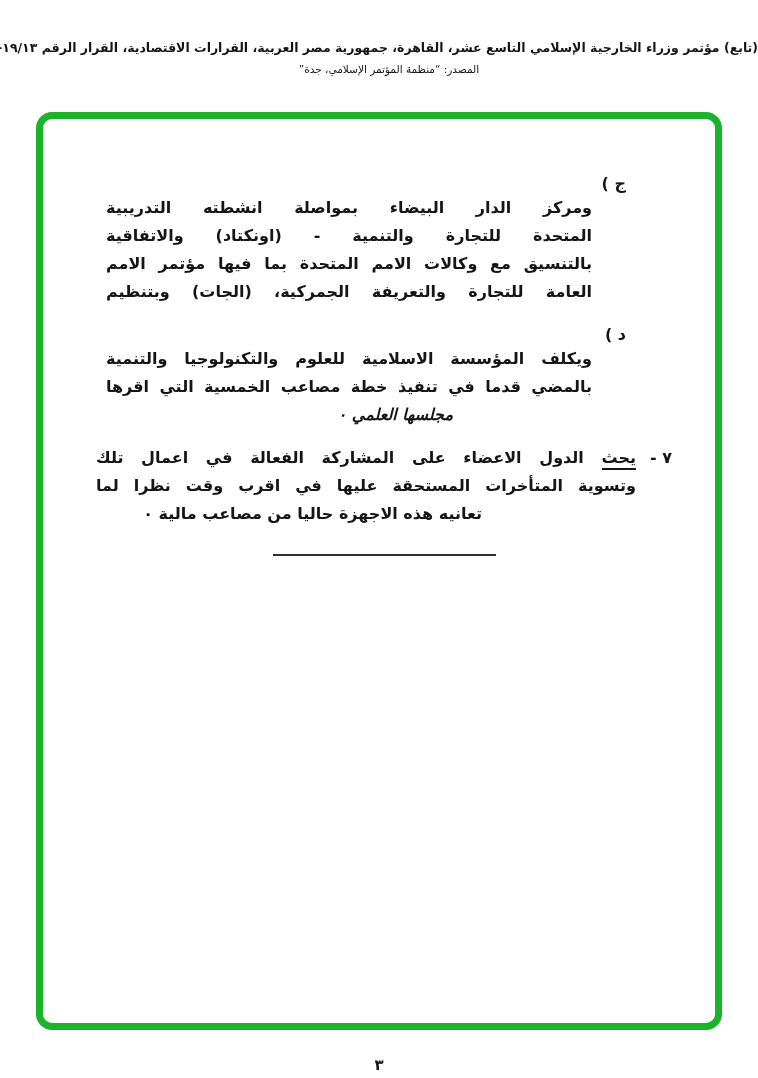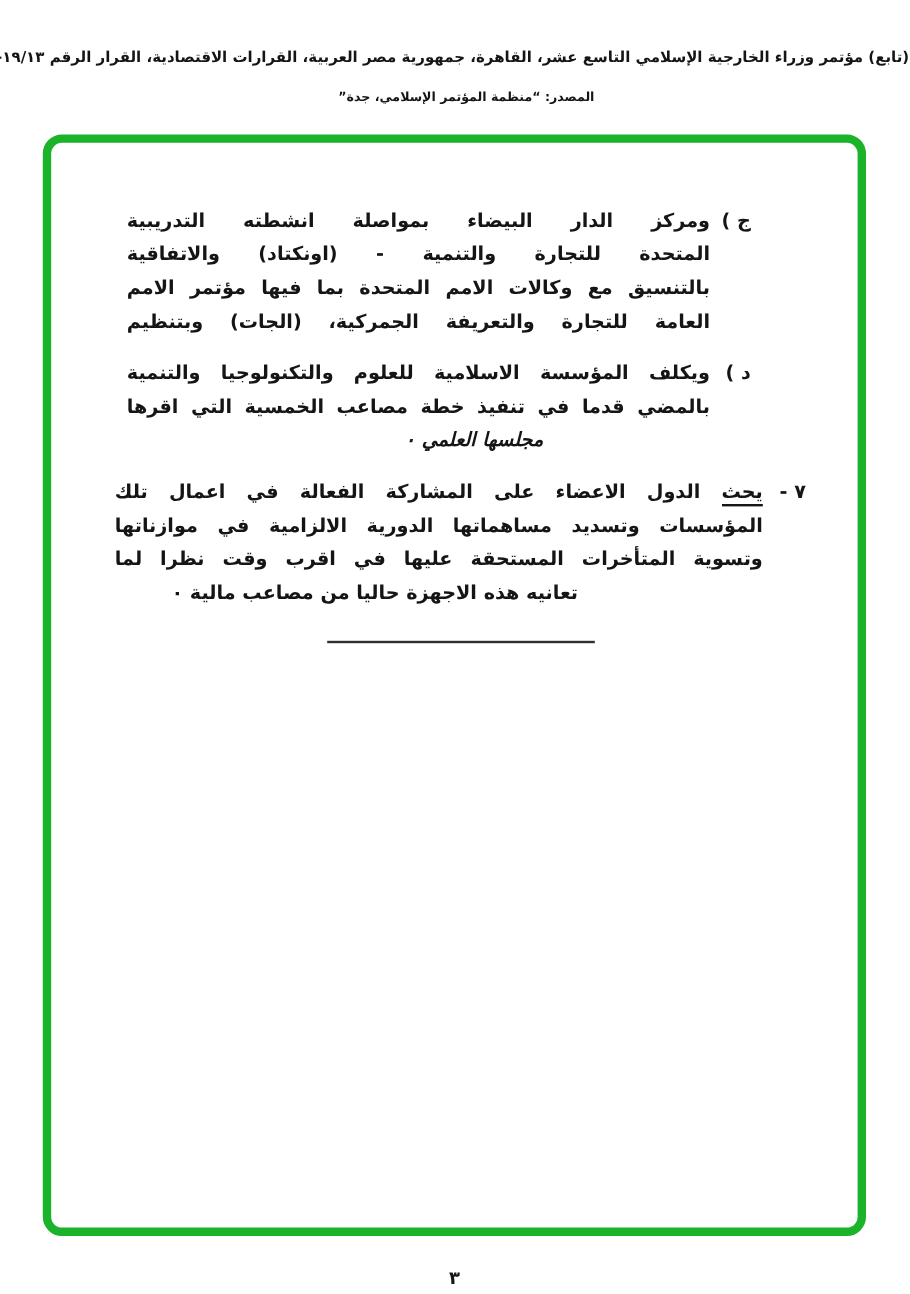--- a/index.html
+++ b/index.html
@@ -26,23 +26,23 @@
     right: 0;
     text-align: center;
   }
   .doc-header .line1 {
     font-size: 12.5px;
     font-weight: bold;
     white-space: nowrap;
     letter-spacing: 0px;
   }
   .doc-header .line2 {
-    margin-top: 20px;
+    margin-top: 8px;
     font-size: 10.5px;
-    font-weight: bold;
+    font-weight: normal;
     padding-left: 20px;
   }
 
   
   .frame {
     position: absolute;
     left: 36px;
     top: 112px;
     width: 686px;
     height: 918px;
@@ -67,21 +67,21 @@
     font-size: 16px;
     font-weight: bold;
     line-height: 28px;
     white-space: nowrap;
     flex: 0 0 auto;
   }
   .clause.jd .marker { width: 34px; }
   .clause.n7 .marker { width: 36px; }
 
   .lines { flex: 0 0 auto; }
-  .clause.jd .lines { width: 486px; }
+  .clause.jd .lines { width: 486px; margin-top: 24px; }
   .clause.n7 .lines { width: 540px; }
 
   .tline {
     font-size: 16px;
     font-weight: bold;
     line-height: 28px;
     text-align: justify;
     text-align-last: justify;
     white-space: normal;
   }
@@ -152,21 +152,20 @@
           <div class="tline">ويكلف المؤسسة الاسلامية للعلوم والتكنولوجيا والتنمية</div>
           <div class="tline">بالمضي قدما في تنفيذ خطة مصاعب الخمسية التي اقرها</div>
           <div class="tline short-d">مجلسها العلمي ٠</div>
         </div>
       </div>
 
       <div class="clause n7">
         <div class="marker">٧ -</div>
         <div class="lines">
           <div class="tline"><span class="uline">يحث</span><span> الدول الاعضاء على المشاركة الفعالة في اعمال تلك</span></div>
-          <div class="tline">المؤسسات وتسديد مساهماتها الدورية الالزامية في موازناتها</div>
           <div class="tline">وتسوية المتأخرات المستحقة عليها في اقرب وقت نظرا لما</div>
           <div class="tline short-7">تعانيه هذه الاجهزة حاليا من مصاعب مالية ٠</div>
         </div>
       </div>
 
       <div class="divider"></div>
 
     </div>
   </div>
 

